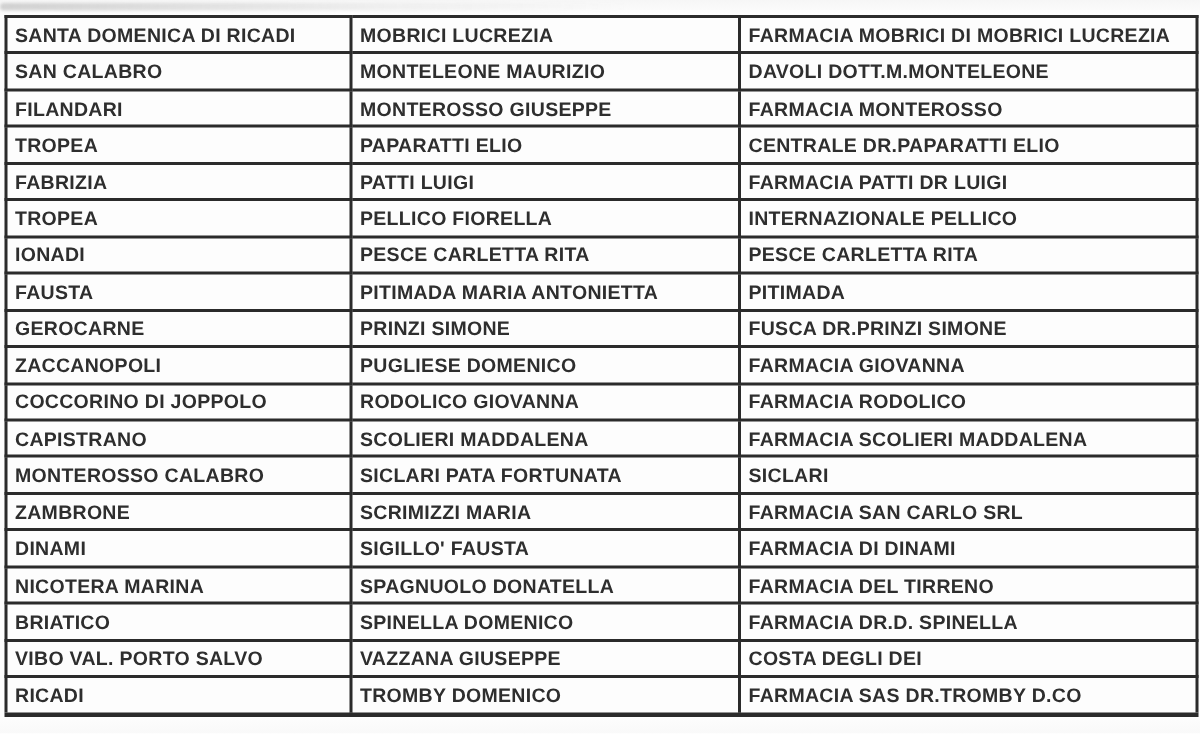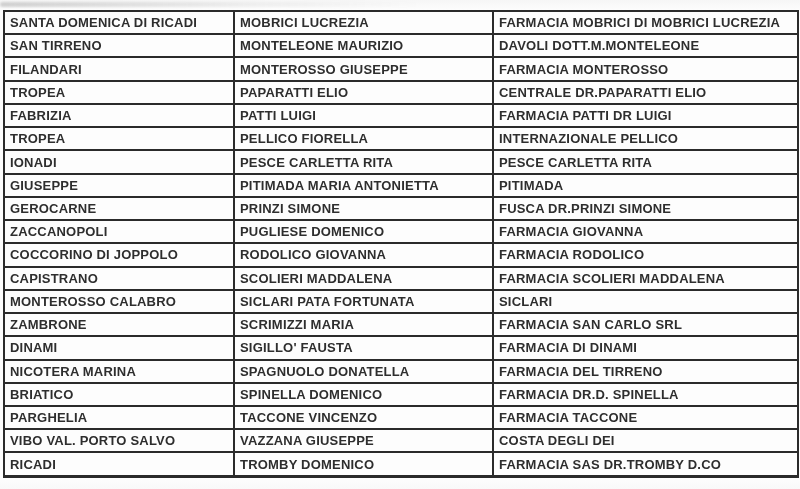--- a/index.html
+++ b/index.html
@@ -70,21 +70,21 @@
       <col class="c3">
     </colgroup>
     <tbody>
   <tr>
     <td>SANTA DOMENICA DI RICADI</td>
     <td>MOBRICI LUCREZIA</td>
     <td>FARMACIA MOBRICI DI MOBRICI LUCREZIA</td>
   </tr>
 
   <tr>
-    <td>SAN TIRRENO</td>
+    <td>SAN CALABRO</td>
     <td>MONTELEONE MAURIZIO</td>
     <td>DAVOLI DOTT.M.MONTELEONE</td>
   </tr>
 
   <tr>
     <td>FILANDARI</td>
     <td>MONTEROSSO GIUSEPPE</td>
     <td>FARMACIA MONTEROSSO</td>
   </tr>
 
@@ -106,21 +106,21 @@
     <td>INTERNAZIONALE PELLICO</td>
   </tr>
 
   <tr>
     <td>IONADI</td>
     <td>PESCE CARLETTA RITA</td>
     <td>PESCE CARLETTA RITA</td>
   </tr>
 
   <tr>
-    <td>GIUSEPPE</td>
+    <td>FAUSTA</td>
     <td>PITIMADA MARIA ANTONIETTA</td>
     <td>PITIMADA</td>
   </tr>
 
   <tr>
     <td>GEROCARNE</td>
     <td>PRINZI SIMONE</td>
     <td>FUSCA DR.PRINZI SIMONE</td>
   </tr>
 
@@ -166,25 +166,20 @@
     <td>SPAGNUOLO DONATELLA</td>
     <td>FARMACIA DEL TIRRENO</td>
   </tr>
 
   <tr>
     <td>BRIATICO</td>
     <td>SPINELLA DOMENICO</td>
     <td>FARMACIA DR.D. SPINELLA</td>
   </tr>
 
-  <tr>
-    <td>PARGHELIA</td>
-    <td>TACCONE VINCENZO</td>
-    <td>FARMACIA TACCONE</td>
-  </tr>
 
   <tr>
     <td>VIBO VAL. PORTO SALVO</td>
     <td>VAZZANA GIUSEPPE</td>
     <td>COSTA DEGLI DEI</td>
   </tr>
 
   <tr>
     <td>RICADI</td>
     <td>TROMBY DOMENICO</td>

